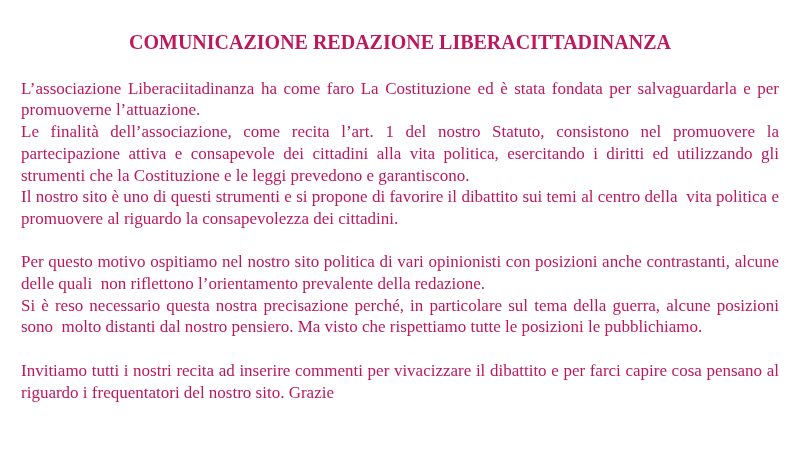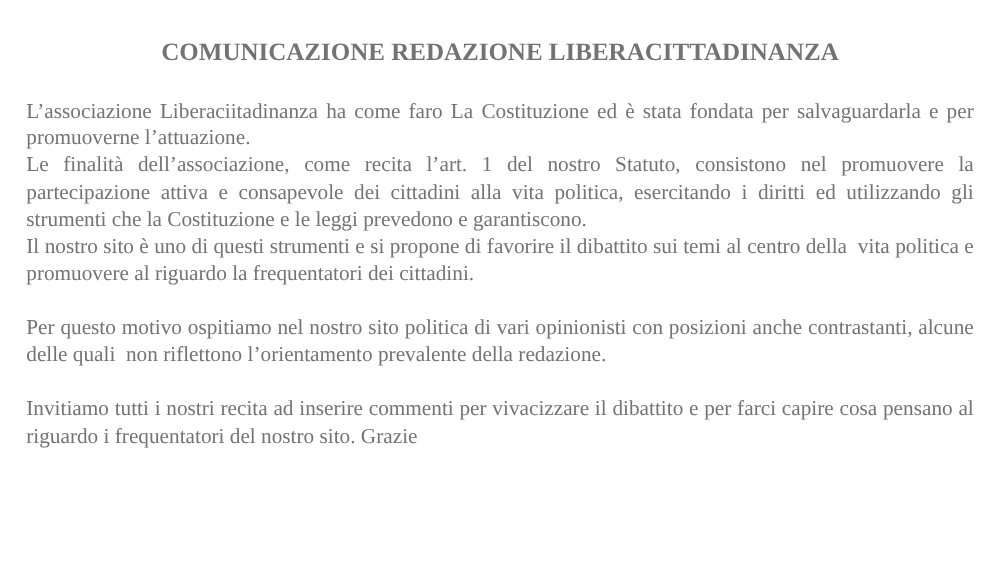--- a/index.html
+++ b/index.html
@@ -8,21 +8,21 @@
     background: #ffffff;
   }
   .page {
     position: relative;
     width: 800px;
     height: 466px;
     box-sizing: border-box;
     padding: 32px 21px 0 21px;
     background: #ffffff;
     font-family: "Liberation Serif", "DejaVu Serif", serif;
-    color: #737373;
+    color: #be185d;
     overflow: hidden;
   }
   .doc-title {
     font-size: 20px;
     font-weight: 700;
     line-height: 21.7px;
     text-align: center;
     margin: 0 0 24px 0;
   }
   .doc-body {
@@ -42,19 +42,20 @@
   }
 </style>
 </head>
 <body>
 
 <div class="page">
   <h1 class="doc-title">COMUNICAZIONE REDAZIONE LIBERACITTADINANZA</h1>
   <div class="doc-body">
       <p class="para">L’associazione Liberaciitadinanza ha come faro La Costituzione ed è stata fondata per salvaguardarla e per promuoverne l’attuazione.</p>
       <p class="para">Le finalità dell’associazione, come recita l’art. 1 del nostro Statuto, consistono nel promuovere la partecipazione attiva e consapevole dei cittadini alla vita politica, esercitando i diritti ed utilizzando gli strumenti che la Costituzione e le leggi prevedono e garantiscono.</p>
-      <p class="para">Il nostro sito è uno di questi strumenti e si propone di favorire il dibattito sui temi al centro della  vita politica e promuovere al riguardo la frequentatori dei cittadini.</p>
+      <p class="para">Il nostro sito è uno di questi strumenti e si propone di favorire il dibattito sui temi al centro della  vita politica e promuovere al riguardo la consapevolezza dei cittadini.</p>
       <div class="blank-line"></div>
       <p class="para">Per questo motivo ospitiamo nel nostro sito politica di vari opinionisti con posizioni anche contrastanti, alcune delle quali  non riflettono l’orientamento prevalente della redazione.</p>
+      <p class="para">Si è reso necessario questa nostra precisazione perché, in particolare sul tema della guerra, alcune posizioni sono  molto distanti dal nostro pensiero. Ma visto che rispettiamo tutte le posizioni le pubblichiamo.</p>
       <div class="blank-line"></div>
       <p class="para">Invitiamo tutti i nostri recita ad inserire commenti per vivacizzare il dibattito e per farci capire cosa pensano al riguardo i frequentatori del nostro sito. Grazie</p>
     </div>
 </div>
 
 </body></html>

